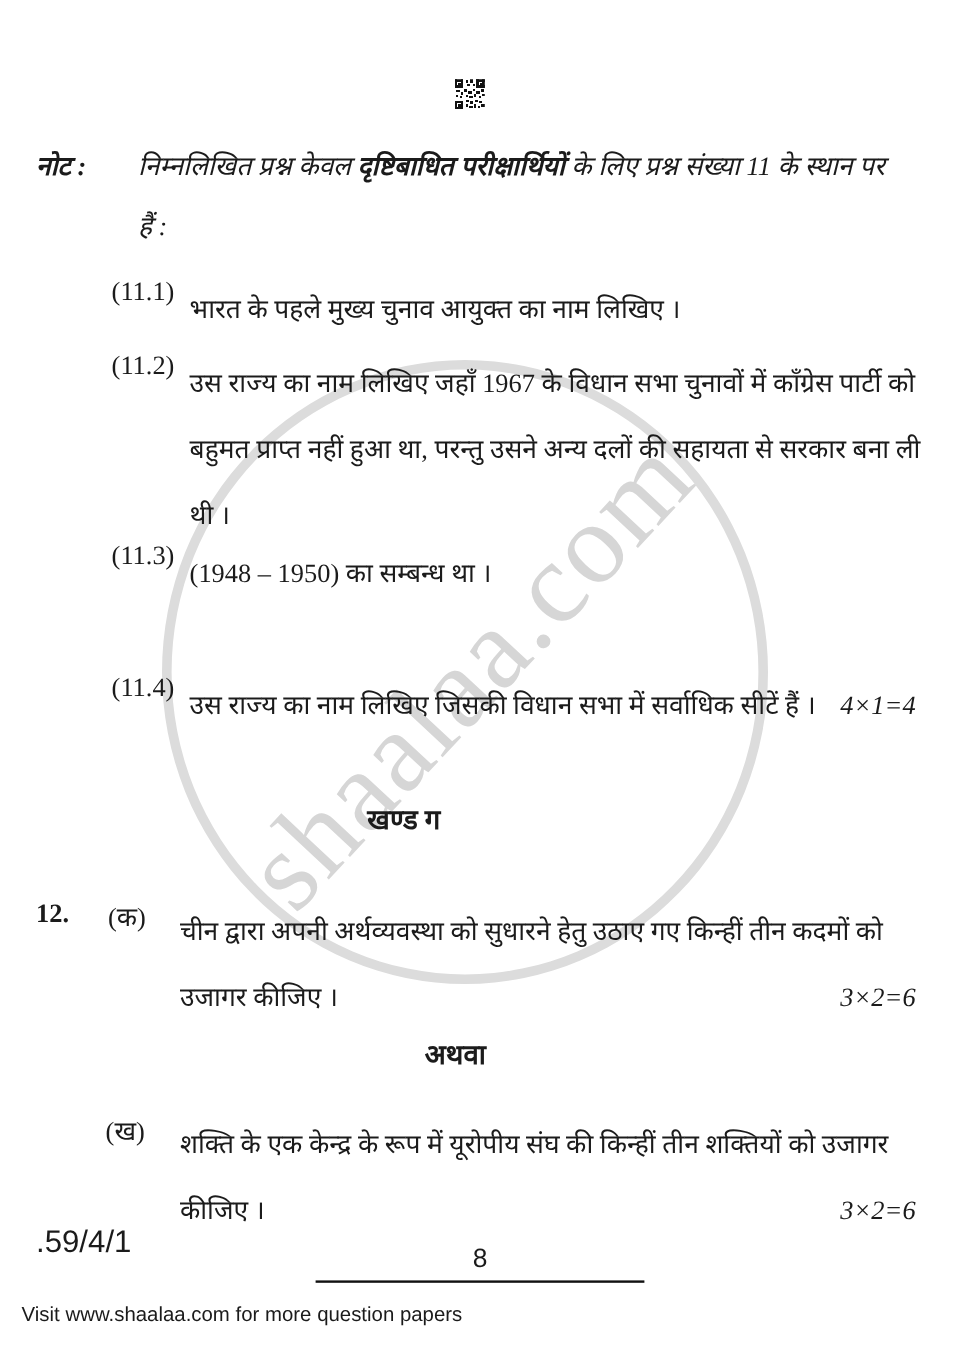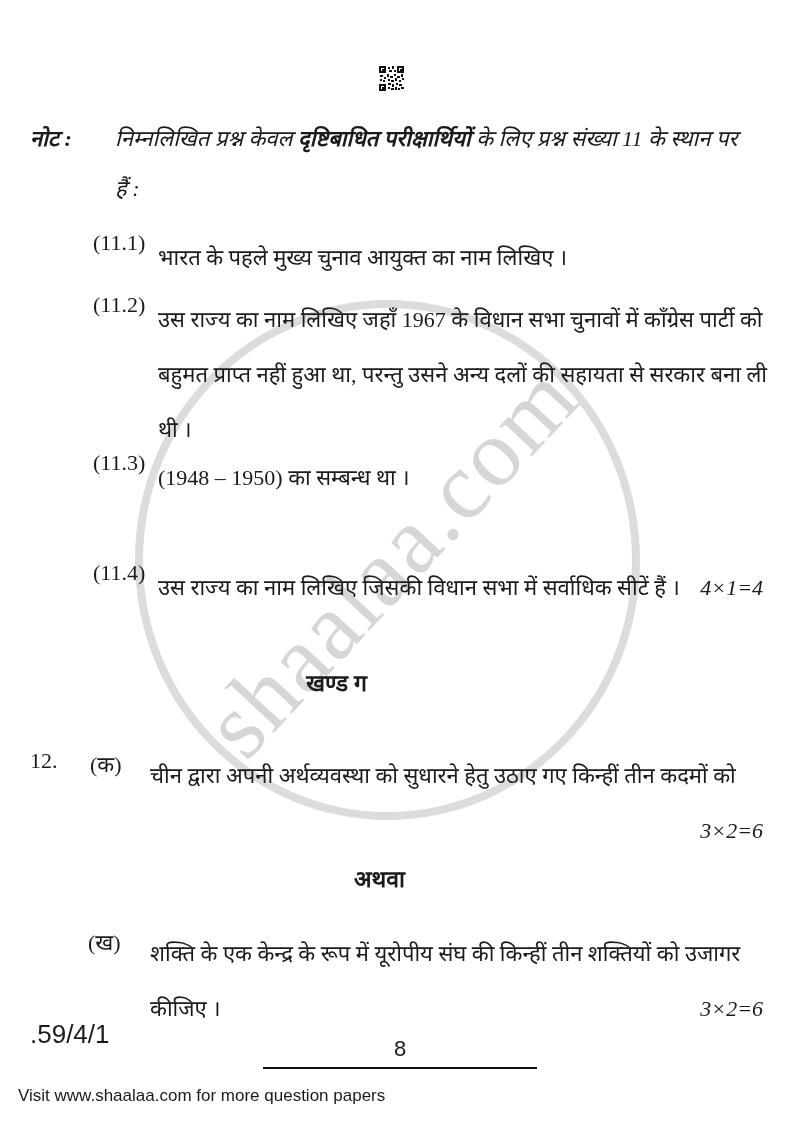--- a/index.html
+++ b/index.html
@@ -31,21 +31,21 @@
   
   .qrow{left:0;right:0;}
   .qnum{position:absolute;left:93px;top:0;}
   .qtext{position:absolute;left:158px;top:0;}
   .line{line-height:55px;height:55px;white-space:nowrap;}
   .marks{
     position:absolute;right:37px;font-style:italic;white-space:nowrap;
     font-family:"Liberation Serif","DejaVu Serif",serif;
   }
   .center-head{left:0;width:673px;text-align:center;font-weight:bold;font-size:23px;}
-  .q12num{position:absolute;left:30px;top:0;font-weight:normal;text-align:center;}
+  .q12num{position:absolute;left:30px;top:0;font-weight:bold;text-align:center;}
   .q12label{position:absolute;left:90px;top:0;}
   .q12text{position:absolute;left:150px;top:0;}
   
   .paper-code{left:30px;top:1019px;font-family:"Liberation Sans","DejaVu Sans",sans-serif;font-size:26px;}
   .page-num{left:0;top:1036px;width:800px;text-align:center;font-family:"Liberation Sans","DejaVu Sans",sans-serif;font-size:22px;}
   .page-rule{left:263px;top:1067px;width:274px;height:2px;background:#111;}
   .promo{left:18px;top:1086px;font-family:"Liberation Sans","DejaVu Sans",sans-serif;font-size:17px;white-space:nowrap;}
   .qr{left:379px;top:66px;width:25px;height:25px;}
 </style>
 </head>
@@ -141,20 +141,21 @@
     <span class="marks" style="top:0;line-height:55px;">4×1=4</span>
   </div>
 
   <div class="abs center-head" style="top:666px;">खण्ड ग</div>
 
   <div class="abs qrow" style="top:748px;">
     <span class="q12num">12.</span>
     <span class="q12label">(क)</span>
     <div class="q12text">
       <div class="line">चीन द्वारा अपनी अर्थव्यवस्था को सुधारने हेतु उठाए गए किन्हीं तीन कदमों को</div>
+      <div class="line">उजागर कीजिए ।</div>
     </div>
     <span class="marks" style="top:55px;line-height:55px;">3×2=6</span>
   </div>
 
   <div class="abs center-head" style="top:862px;padding-left:43px;">अथवा</div>
 
   <div class="abs qrow" style="top:926px;">
     <span class="q12label" style="left:88px;">(ख)</span>
     <div class="q12text">
       <div class="line">शक्ति के एक केन्द्र के रूप में यूरोपीय संघ की किन्हीं तीन शक्तियों को उजागर</div>

